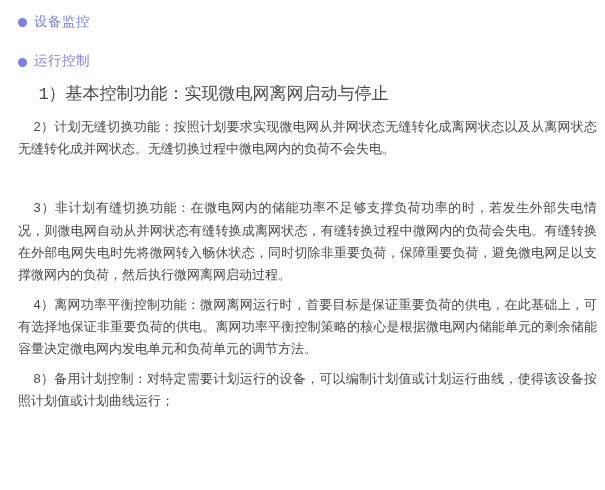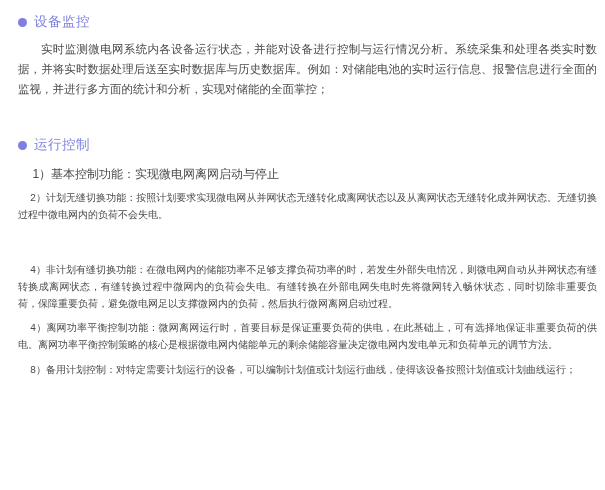--- a/index.html
+++ b/index.html
@@ -21,21 +21,22 @@
     box-sizing: border-box;
     padding: 14px 8px 0 18px;
   }
   .section-head {
     display: flex;
     align-items: center;
     gap: 7px;
     margin: 0 0 10px 0;
   }
   .section-head.second {
-    margin-top: 38px;
+    margin-top: 24px;
+    font-family: Liberation Mono, monospace;
   }
   .bullet-dot {
     width: 9px;
     height: 9px;
     border-radius: 50%;
     background: #7e7fe0;
     flex: 0 0 auto;
     display: inline-block;
   }
   .section-title {
@@ -47,57 +48,56 @@
   p.para {
     margin: 0 0 9px 0;
     font-size: 11.5px;
     line-height: 1.72;
     color: #4a4a4a;
     text-align: justify;
     text-indent: 2em;
   }
   p.item {
     margin: 0 0 7px 0;
-    font-size: 10px;
+    font-size: 13px;
     line-height: 1.72;
     color: #4a4a4a;
     text-align: justify;
     text-indent: 1.2em;
-    font-family: Liberation Mono, monospace;
   }
   .gap {
     height: 30px;
   }
   .func-lead {
     margin: 0 0 6px 0;
-    font-size: 12px;
+    font-size: 17px;
     line-height: 1.72;
     color: #4a4a4a;
     text-indent: 1.2em;
+    font-family: Liberation Mono, monospace;
   }
 </style>
 </head>
 <body>
 
 <div class="page">
 
   <div class="section-head">
     <span class="bullet-dot"></span>
     <span class="section-title">设备监控</span>
   </div>
 
-  <p class="para">实时监测微电网系统内各设备运行状态，并能对设备进行控制与运行情况分析。系统采集和处理各类实时数据，并将实时数据处理后送至实时数据库与历史数据库。例如：对储能电池的实时运行信息、报警信息进行全面的监视，并进行多方面的统计和分析，实现对储能的全面掌控；</p>
 
   <div class="section-head second">
     <span class="bullet-dot"></span>
     <span class="section-title">运行控制</span>
   </div>
 
   <p class="func-lead">1）基本控制功能：实现微电网离网启动与停止</p>
   <p class="item">2）计划无缝切换功能：按照计划要求实现微电网从并网状态无缝转化成离网状态以及从离网状态无缝转化成并网状态。无缝切换过程中微电网内的负荷不会失电。</p>
 
   <div class="gap"></div>
 
-  <p class="item">4）非计划有缝切换功能：在微电网内的储能功率不足够支撑负荷功率的时，若发生外部失电情况，则微电网自动从并网状态有缝转换成离网状态，有缝转换过程中微网内的负荷会失电。有缝转换在外部电网失电时先将微网转入畅休状态，同时切除非重要负荷，保障重要负荷，避免微电网足以支撑微网内的负荷，然后执行微网离网启动过程。</p>
+  <p class="item">3）非计划有缝切换功能：在微电网内的储能功率不足够支撑负荷功率的时，若发生外部失电情况，则微电网自动从并网状态有缝转换成离网状态，有缝转换过程中微网内的负荷会失电。有缝转换在外部电网失电时先将微网转入畅休状态，同时切除非重要负荷，保障重要负荷，避免微电网足以支撑微网内的负荷，然后执行微网离网启动过程。</p>
   <p class="item">4）离网功率平衡控制功能：微网离网运行时，首要目标是保证重要负荷的供电，在此基础上，可有选择地保证非重要负荷的供电。离网功率平衡控制策略的核心是根据微电网内储能单元的剩余储能容量决定微电网内发电单元和负荷单元的调节方法。</p>
   <p class="item">8）备用计划控制：对特定需要计划运行的设备，可以编制计划值或计划运行曲线，使得该设备按照计划值或计划曲线运行；</p>
 
 </div>
 
 </body></html>

